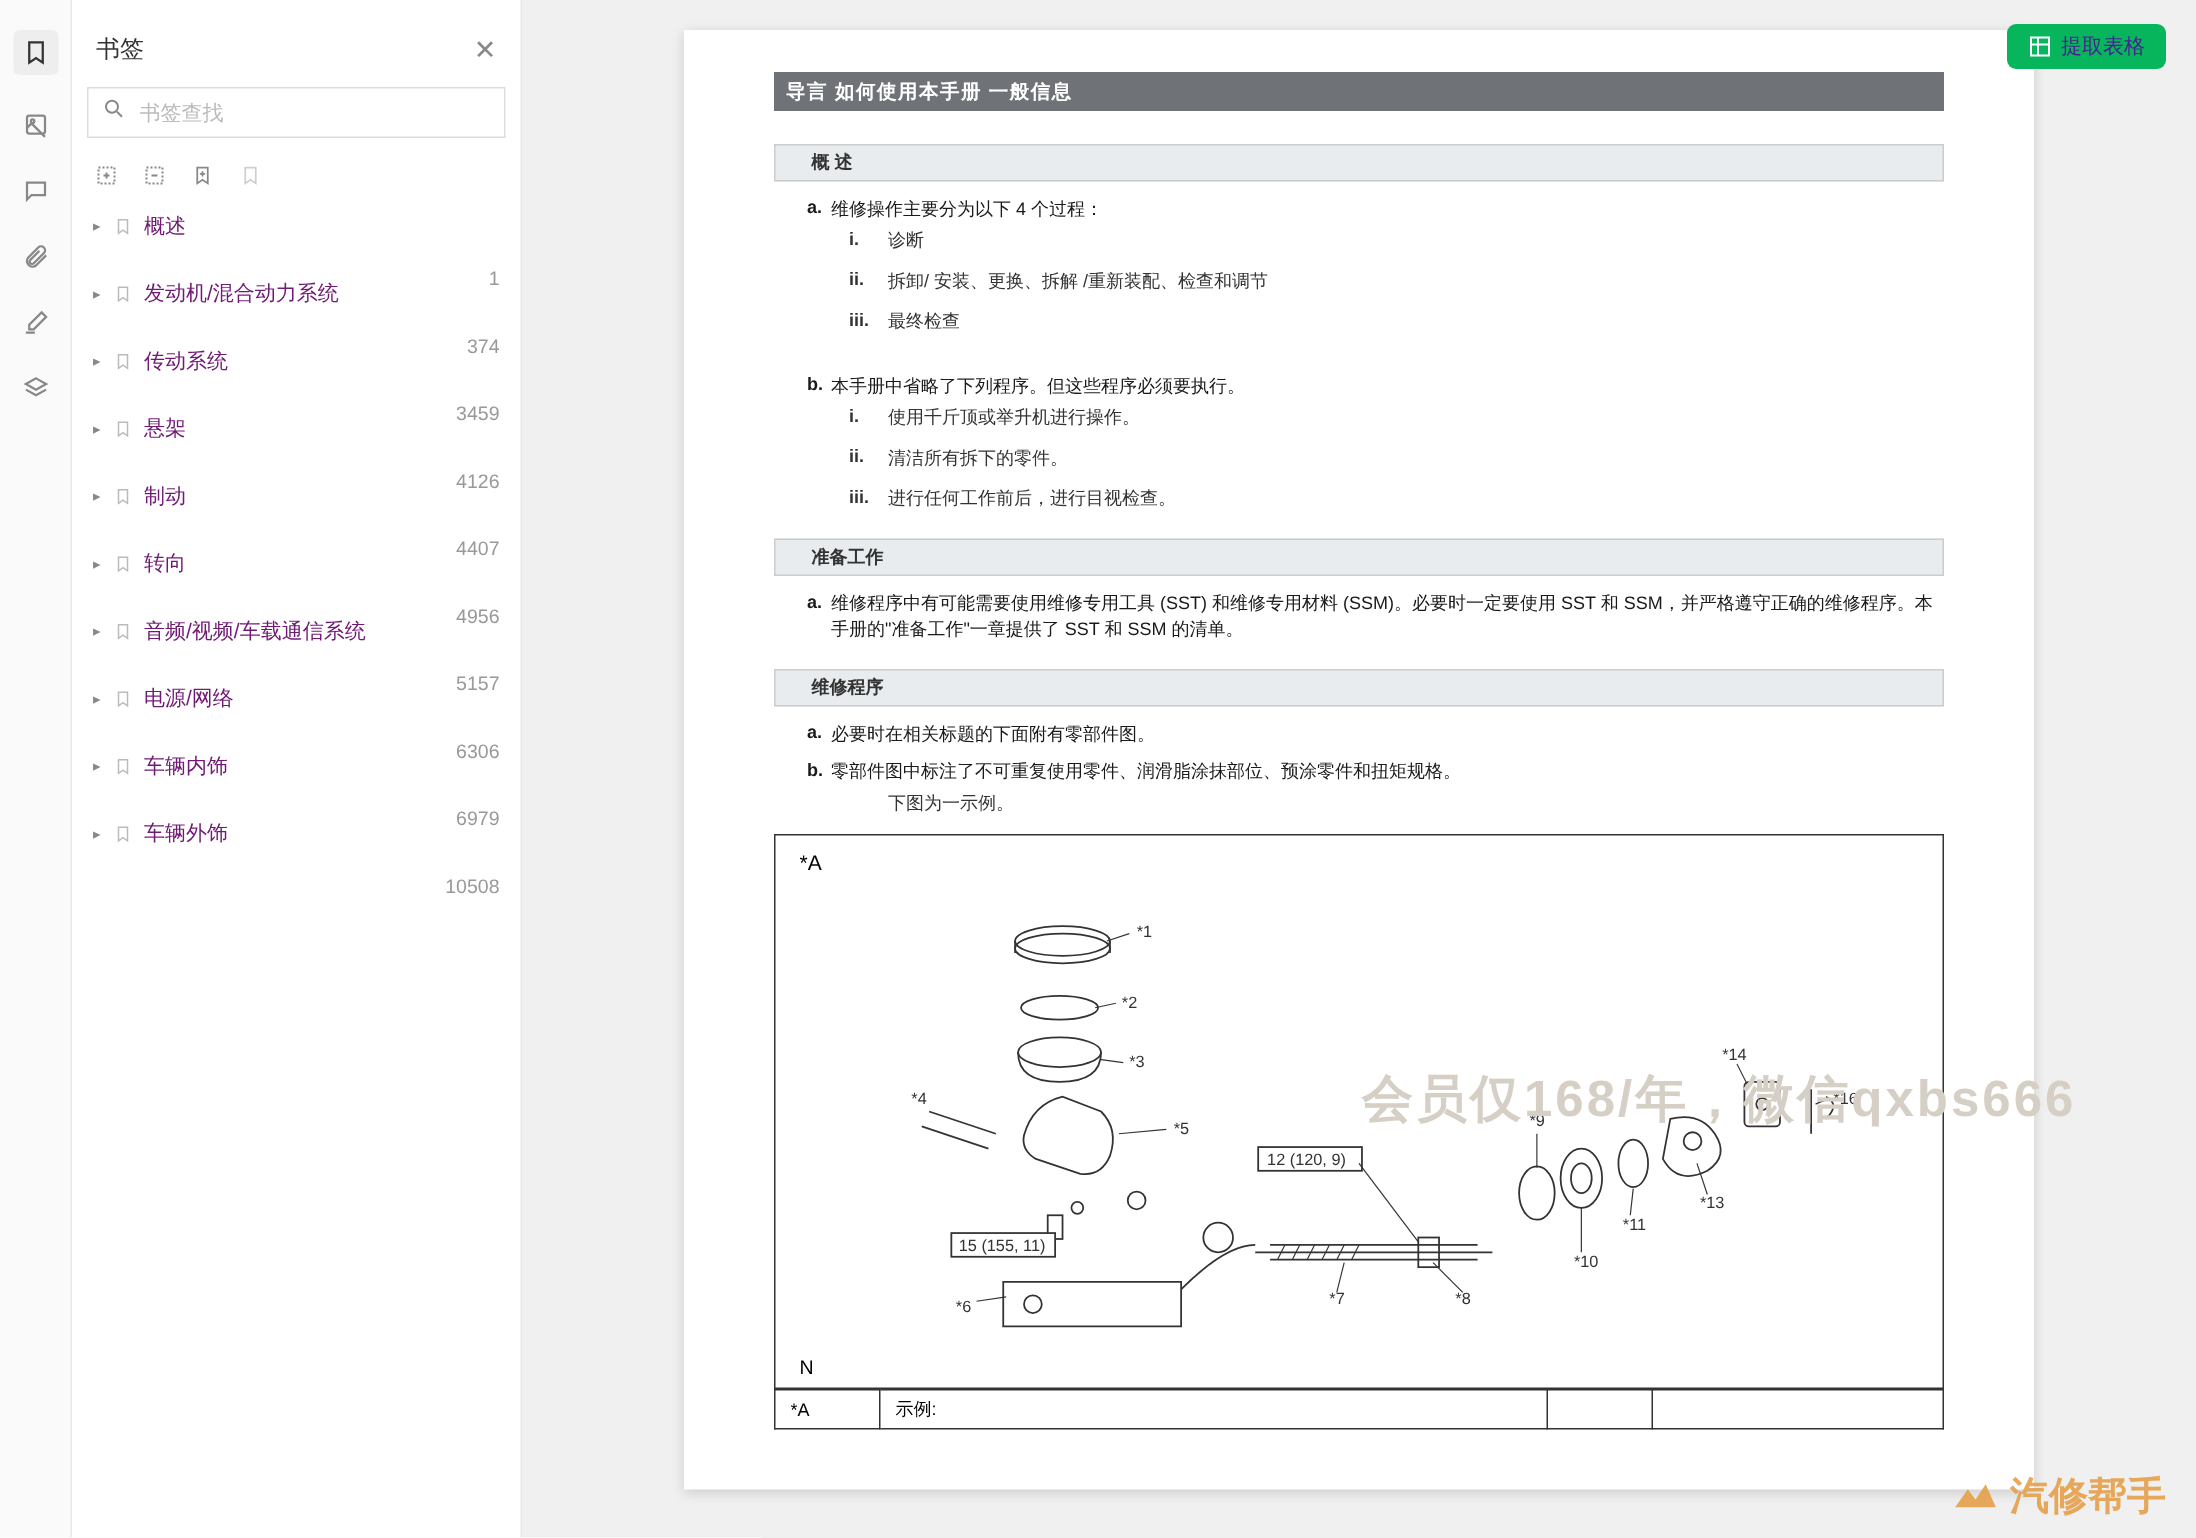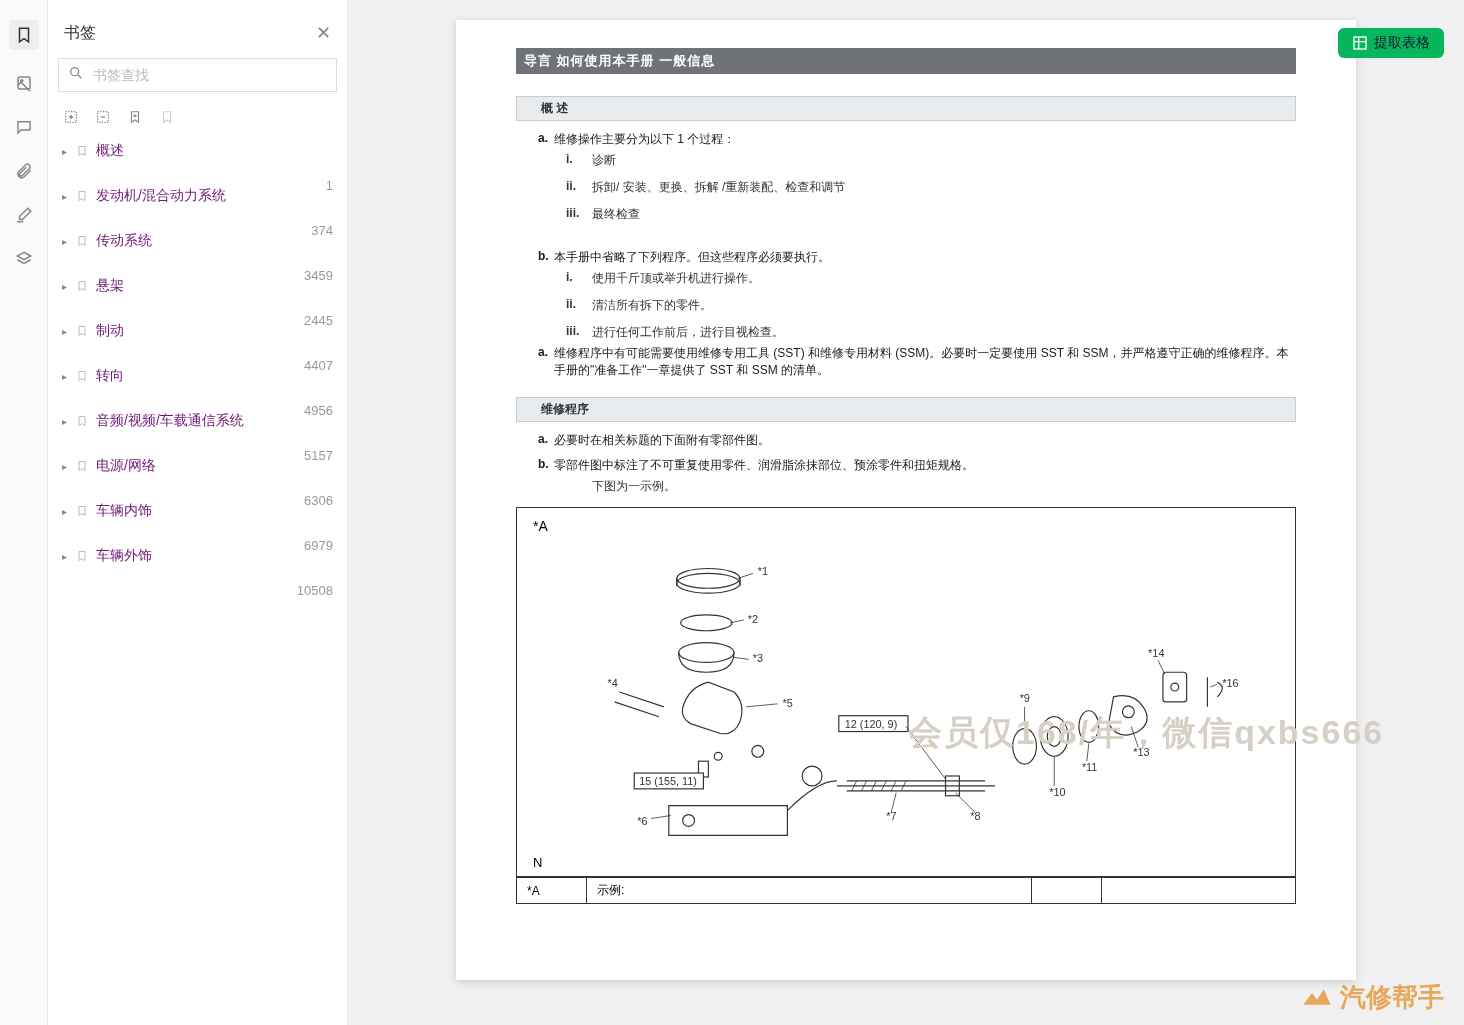--- a/index.html
+++ b/index.html
@@ -27,21 +27,21 @@
 .chevron { width:12px; color:#888; font-size:10px; margin-right:2px; }
 .bm-ic { width:14px; height:14px; color:#bbb; margin-right:6px; flex-shrink:0; }
 .tree-label { font-size:14px; color:#701a75; flex:1; }
 .tree-page { font-size:13px; color:#999; text-align:right; position:relative; top:12px; padding-right:4px; }
 .tree-row { display:flex; flex-direction:column; }
 
 
 .doc { flex:1; background:#f0f0f0; overflow:auto; padding:20px 40px; position:relative; }
 .page { background:#fff; box-shadow:0 2px 8px rgba(0,0,0,.15); padding:28px 60px 40px; max-width:900px; margin:0 auto; min-height:960px; position:relative; }
 
-.extract-btn{ position:absolute; top:16px; right:20px; background:#07b55d; color:#0f172a; padding:6px 14px; border-radius:6px; font-size:14px; display:flex; align-items:center; gap:6px; cursor:pointer; z-index:5;margin-top:12px; }
+.extract-btn{ position:absolute; top:16px; right:20px; background:#07b55d; color:#4c1d95; padding:6px 14px; border-radius:6px; font-size:14px; display:flex; align-items:center; gap:6px; cursor:pointer; z-index:5; }
 
 .hdr-bar{ background:#6f7378; color:#fff; font-size:13px; font-weight:bold; padding:4px 8px; margin-bottom:22px; letter-spacing:1px; }
 .sec-bar{ background:#e8ecef; border:1px solid #ccc; font-size:12px; font-weight:bold; padding:3px 24px; margin:18px 0 10px; color:#333; }
 .li-letter{ width:16px; font-weight:bold; }
 .li-text{ flex:1; }
 .sub-row{ display:flex; font-size:12px; margin:2px 0 2px 50px; }
 .sub-num{ width:26px; font-weight:bold; color:#333; }
 .sub-text{ color:#333; }
 .para{ font-size:12px; color:#1a1a1a; margin:4px 0 4px 22px; display:flex; }
 
@@ -166,21 +166,21 @@
   <div class="tree-page">3459</div>
         </div>
         <div class="tree-row">
           <div class="tree-item">
     <span class="chevron">▸</span>
     <span class="bm-ic"><svg width="12" height="14" viewBox="0 0 24 24" fill="none" stroke="currentColor" stroke-width="2">
                 <path d="M6 3h12v18l-6-4-6 4z"></path>
               </svg></span>
     <span class="tree-label">悬架</span>
   </div>
-  <div class="tree-page">2445</div>
+  <div class="tree-page">4126</div>
         </div>
         <div class="tree-row">
           <div class="tree-item">
     <span class="chevron">▸</span>
     <span class="bm-ic"><svg width="12" height="14" viewBox="0 0 24 24" fill="none" stroke="currentColor" stroke-width="2">
                 <path d="M6 3h12v18l-6-4-6 4z"></path>
               </svg></span>
     <span class="tree-label">制动</span>
   </div>
   <div class="tree-page">4407</div>
@@ -246,21 +246,21 @@
         </svg>
       <span>提取表格</span>
     </div>
 
     <div class="page">
       <div class="hdr-bar">导言  如何使用本手册  一般信息</div>
 
       <div class="sec-bar">概 述</div>
       <div class="para">
           <span class="li-letter">a.</span>
-          <span class="li-text">维修操作主要分为以下 1 个过程：</span>
+          <span class="li-text">维修操作主要分为以下 4 个过程：</span>
         </div>
       <div class="sub-row">
           <span class="sub-num">i.</span>
           <span class="sub-text">诊断</span>
         </div>
       <div class="sub-row" style="margin-top:10px">
           <span class="sub-num">ii.</span>
           <span class="sub-text">拆卸/ 安装、更换、拆解 /重新装配、检查和调节</span>
         </div>
       <div class="sub-row" style="margin-top:10px">
@@ -279,20 +279,21 @@
         </div>
       <div class="sub-row" style="margin-top:10px">
           <span class="sub-num">ii.</span>
           <span class="sub-text">清洁所有拆下的零件。</span>
         </div>
       <div class="sub-row" style="margin-top:10px">
           <span class="sub-num">iii.</span>
           <span class="sub-text">进行任何工作前后，进行目视检查。</span>
         </div>
 
+      <div class="sec-bar">准备工作</div>
       <div class="para">
           <span class="li-letter">a.</span>
           <span class="li-text">维修程序中有可能需要使用维修专用工具 (SST) 和维修专用材料 (SSM)。必要时一定要使用 SST 和 SSM，并严格遵守正确的维修程序。本手册的"准备工作"一章提供了 SST 和 SSM 的清单。</span>
         </div>
 
       <div class="sec-bar">维修程序</div>
       <div class="para">
           <span class="li-letter">a.</span>
           <span class="li-text">必要时在相关标题的下面附有零部件图。</span>
         </div>

